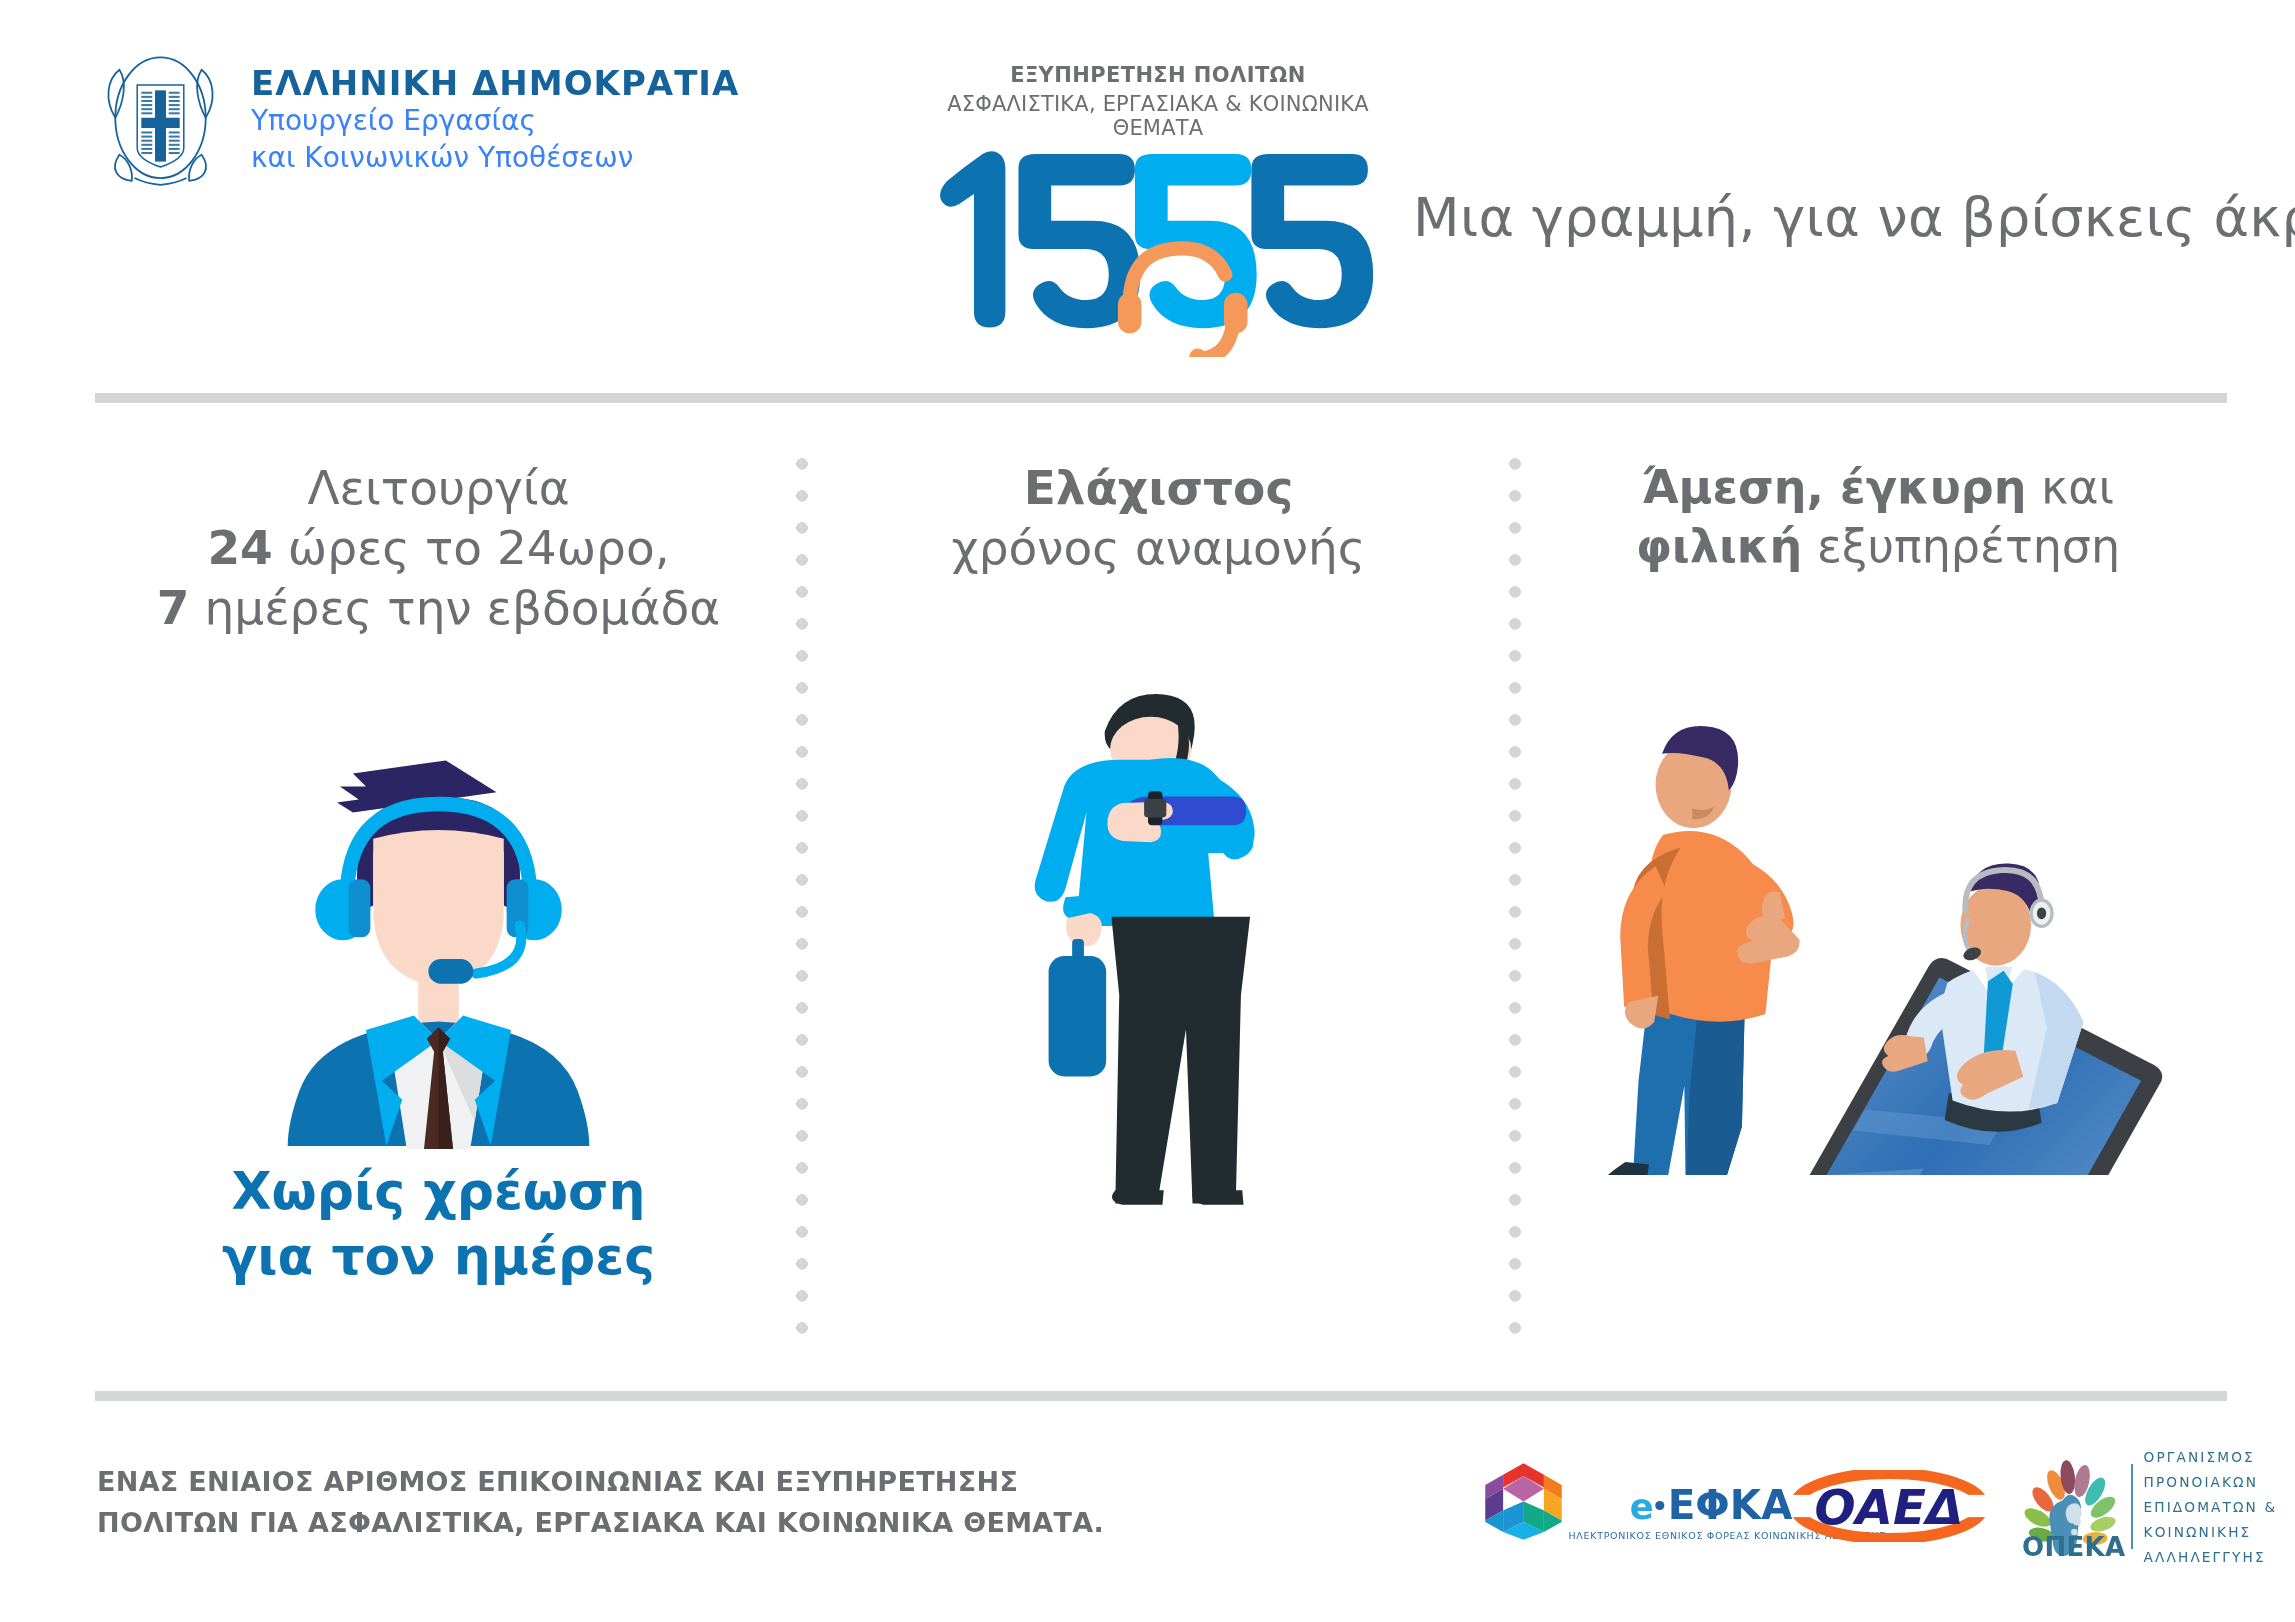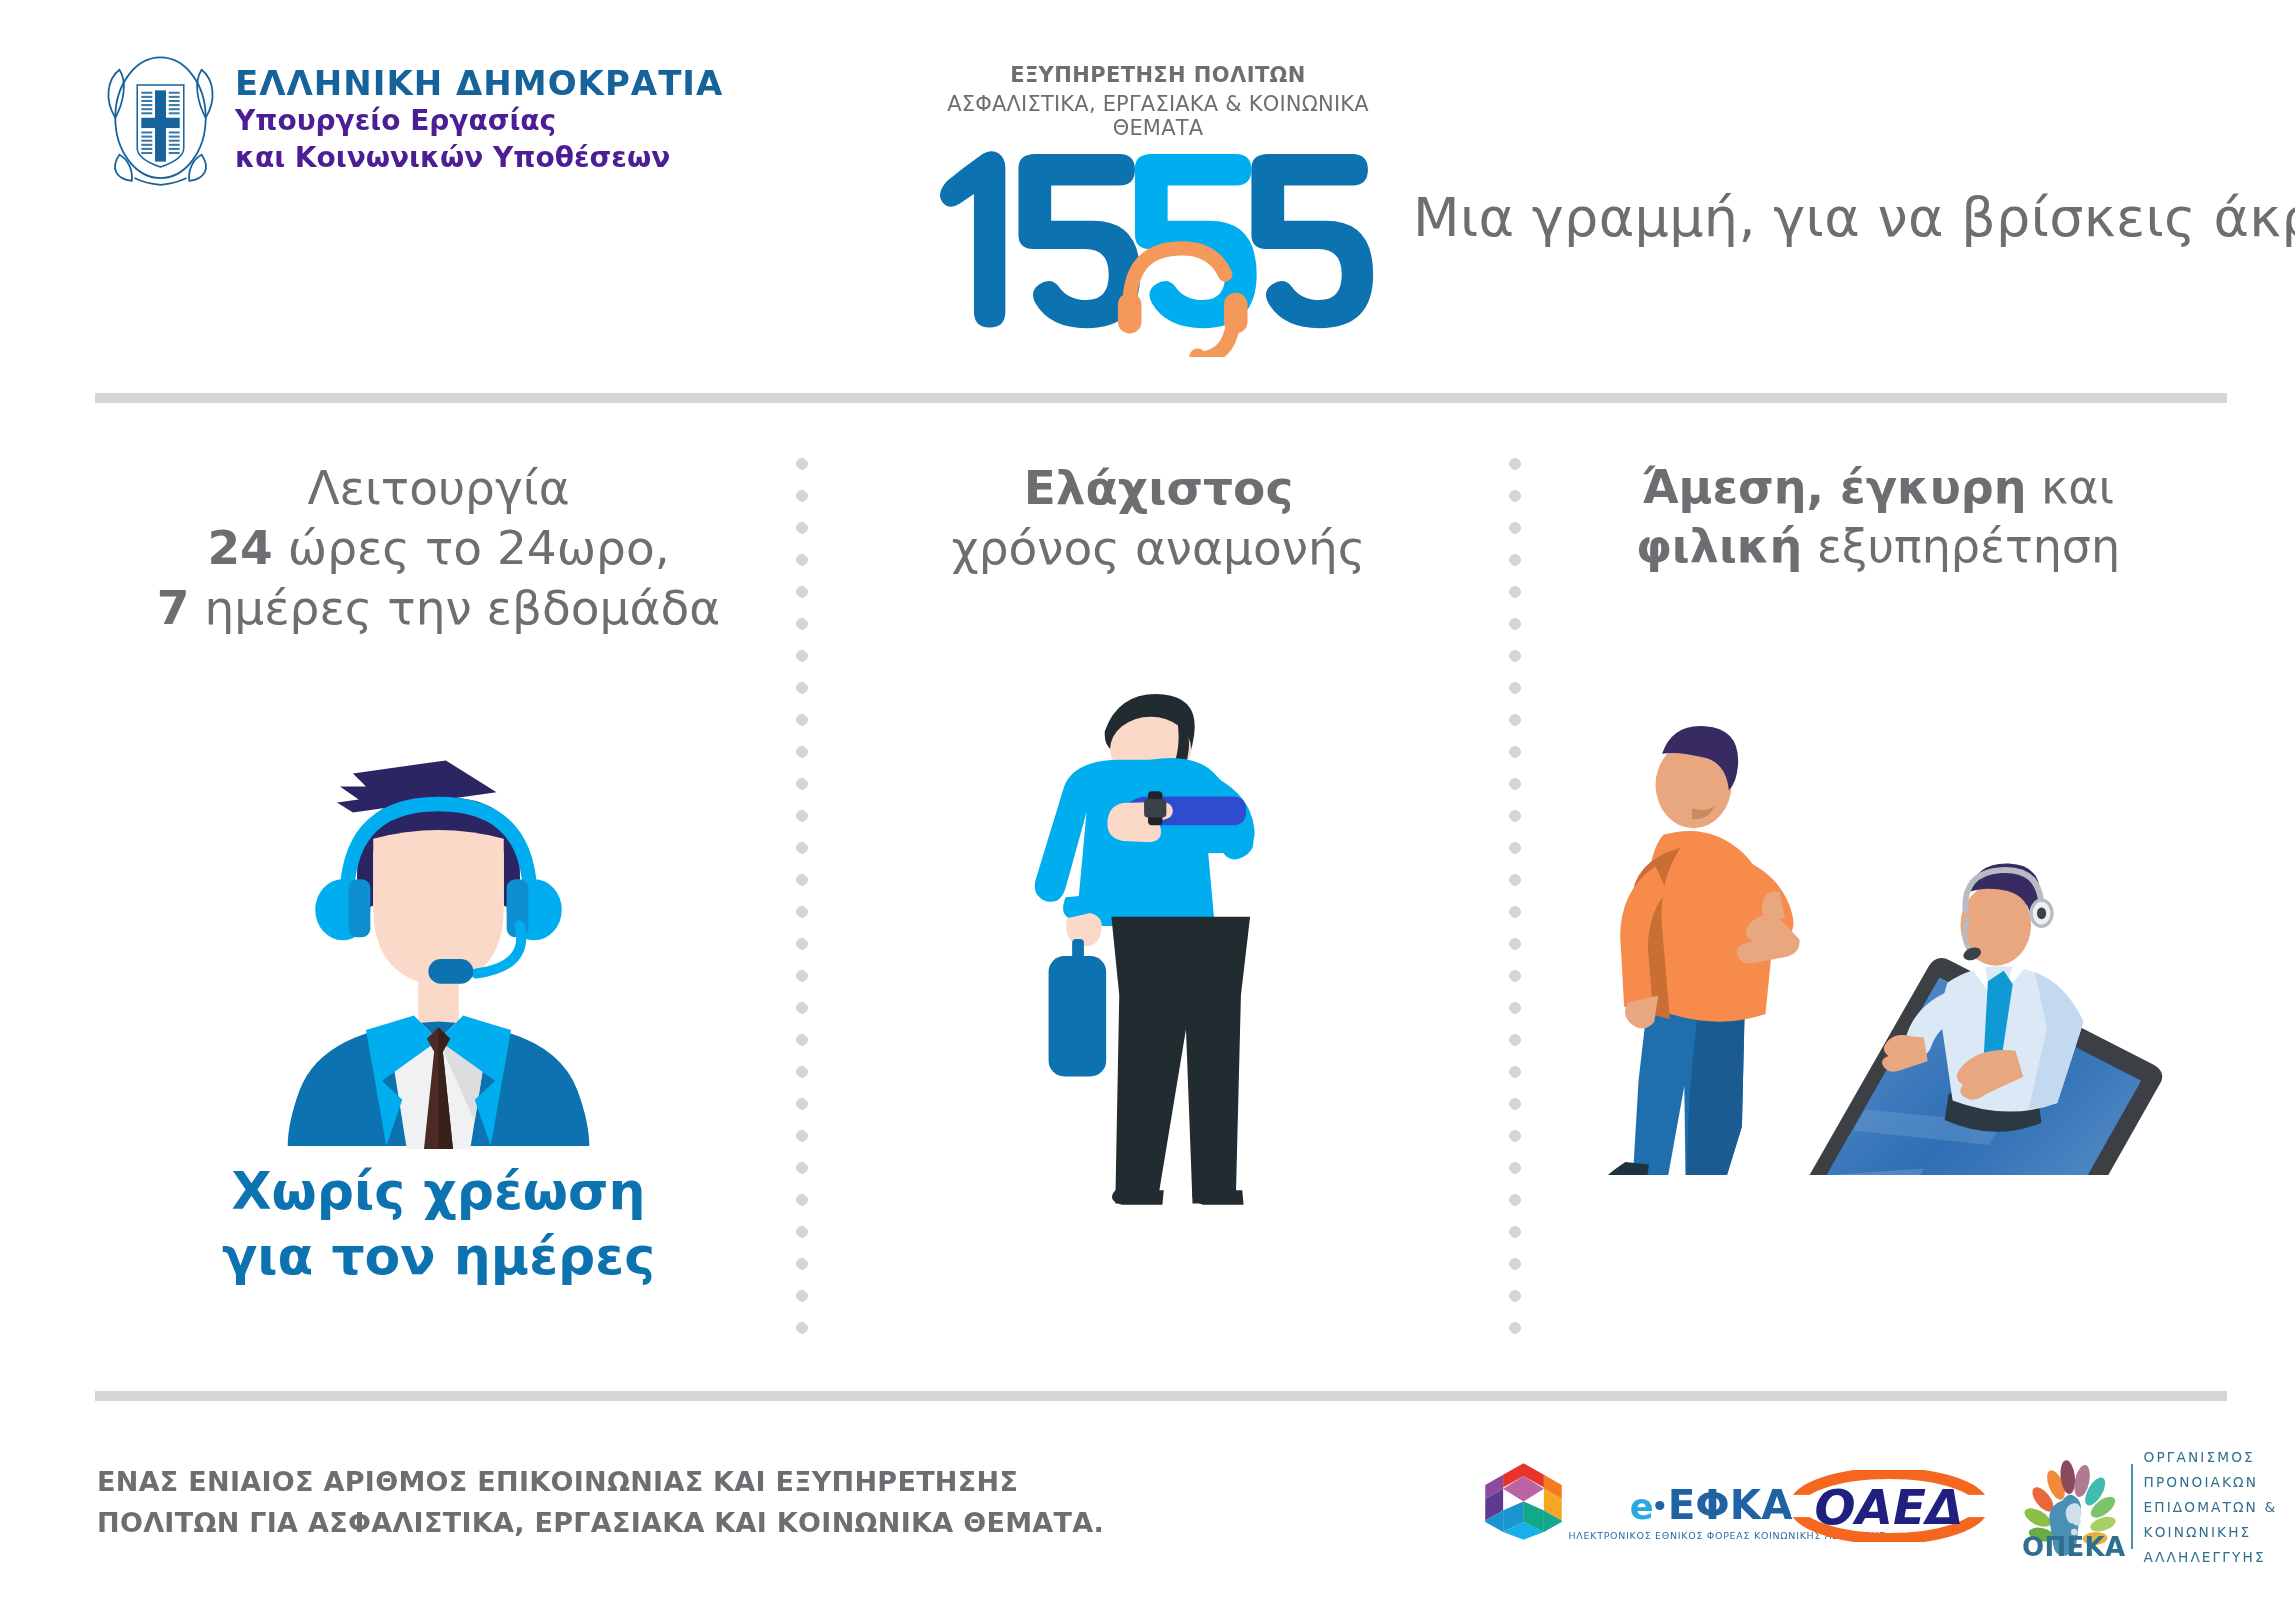--- a/index.html
+++ b/index.html
@@ -6,28 +6,28 @@
   html,body{margin:0;padding:0;background:#ffffff;}
   body{
     width:2295px;height:1623px;position:relative;overflow:hidden;
     font-family:"DejaVu Sans","Liberation Sans",sans-serif;
     color:#6d6e71;
   }
 
   
   #header{position:absolute;left:0;top:0;width:2295px;height:393px;}
 
-  #gov-logo{position:absolute;left:92px;top:52px;display:flex;align-items:center;gap:6px;}
+  #gov-logo{position:absolute;left:92px;top:52px;display:flex;align-items:center;gap:22px;}
   #gov-emblem{width:137px;height:137px;flex:0 0 137px;}
   #gov-text{display:flex;flex-direction:column;justify-content:center;}
   #gov-title{
     font-size:34px;font-weight:bold;color:#16639b;letter-spacing:1px;line-height:1.15;
     font-family:"DejaVu Sans","Liberation Sans",sans-serif;
   }
-  .gov-sub{font-size:28px;color:#4c1d95;line-height:1.32;font-weight:700;}
+  .gov-sub{font-size:28px;color:#3b82f6;line-height:1.32;font-weight:400;}
 
   #brand{position:absolute;left:903px;top:63px;width:510px;text-align:center;}
   #brand-line1{font-size:21px;font-weight:bold;color:#6d6e71;letter-spacing:0.4px;}
   #brand-line2{font-size:21px;font-weight:400;color:#6d6e71;letter-spacing:0.2px;margin-top:5.2px;}
   #logo1555{position:absolute;left:936px;top:141px;width:445px;height:216px;}
 
   #tagline{
     position:absolute;left:1413px;top:186px;width:824px;
     font-size:54px;color:#6d6e71;font-weight:400;letter-spacing:0.3px;white-space:nowrap;
   }

